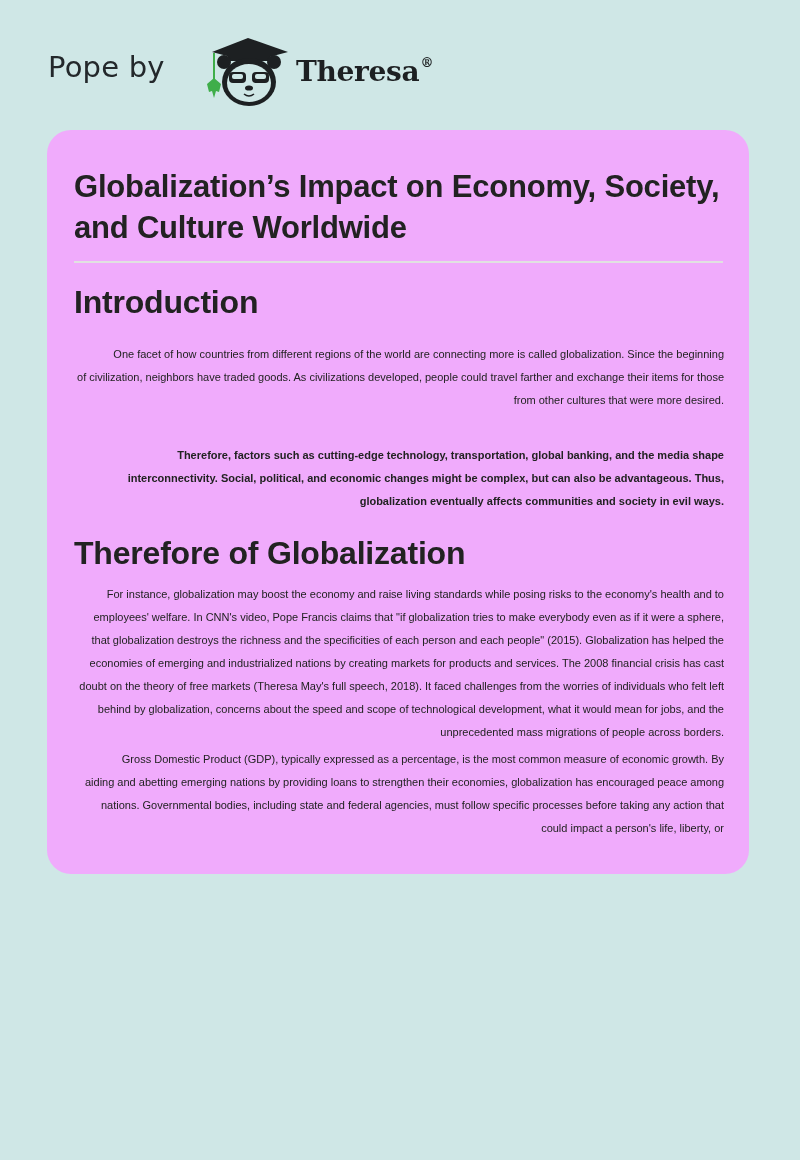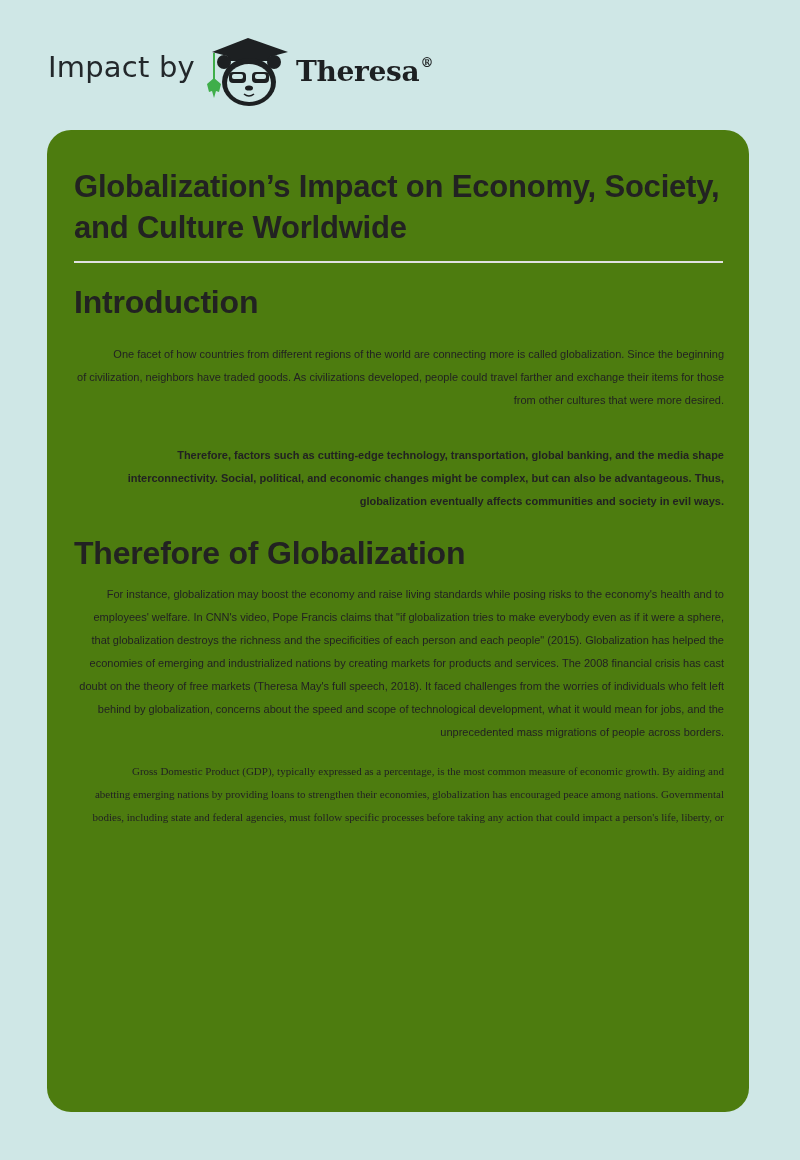--- a/index.html
+++ b/index.html
@@ -39,22 +39,22 @@
       letter-spacing: -0.3px;
     }
     .brand-name sup {
       font-size: 13px;
       vertical-align: 14px;
       margin-left: 1px;
     }
     .card {
       position: absolute;
       left: 47px; top: 130px;
-      width: 702px; height: 982px;
-      background: #4d7c0f;
+      width: 702px; height: 744px;
+      background: #f0abfc;
       border-radius: 24px;
       overflow: hidden;
     }
     .card-inner {
       position: absolute;
       left: 27px; top: 0;
       width: 650px;
     }
     .title {
       margin-top: 36px;
@@ -102,27 +102,27 @@
     p {
       font-size: 11px;
       line-height: 23px;
       color: #222222;
       text-indent: 29px;
       text-align: right;
     }
     .p1 { margin-top: 24px; }
     .p2 { margin-top: 32px; font-weight: bold; }
     .p3 { margin-top: 13px; }
-    .p4 { margin-top: 16px; font-family: Liberation Serif, serif; }
+    .p4 { margin-top: 4px; }
   </style>
 </head>
 <body>
 
 <div class="header">
-  <span class="brand-prefix">Impact by</span>
+  <span class="brand-prefix">Pope by</span>
 
   <span class="logo-mark">
     <svg width="92" height="76" viewBox="0 0 92 76">
 
       <polygon points="10,18 46,4 86,18 48,28" fill="#1d2022"></polygon>
       <rect x="26" y="18" width="42" height="9" fill="#1d2022"></rect>
 
       <line x1="12" y1="19" x2="12" y2="46" stroke="#3fae4a" stroke-width="2"></line>
 
       <path d="M5,50 L12,44 L19,50 L17,58 L14,57 L12,64 L10,57 L7,58 Z" fill="#3fae4a"></path>

